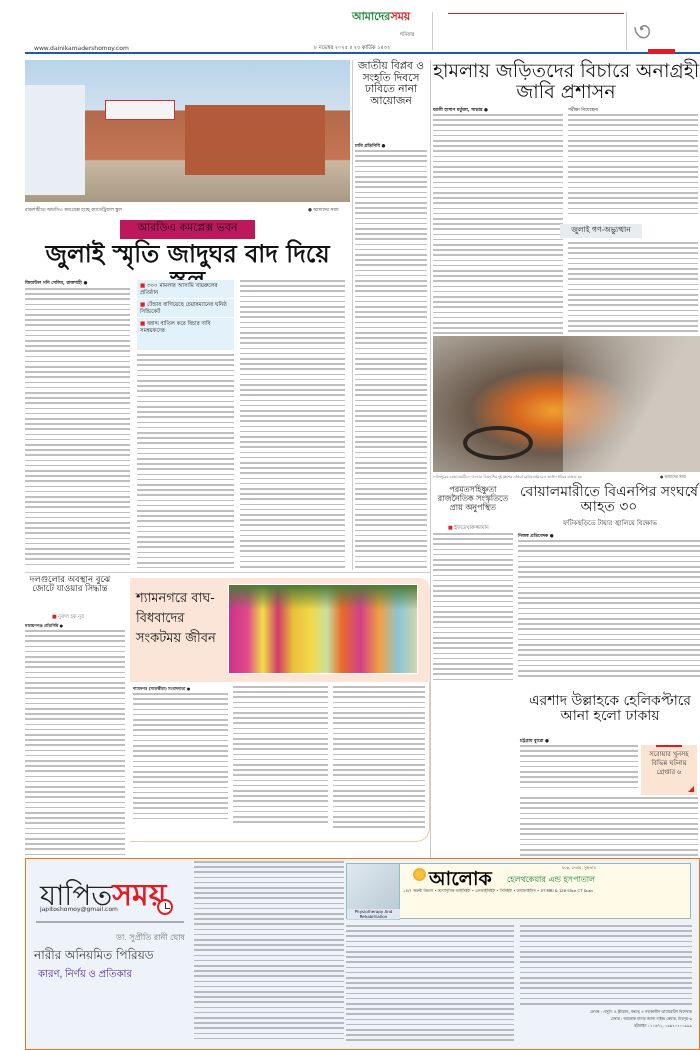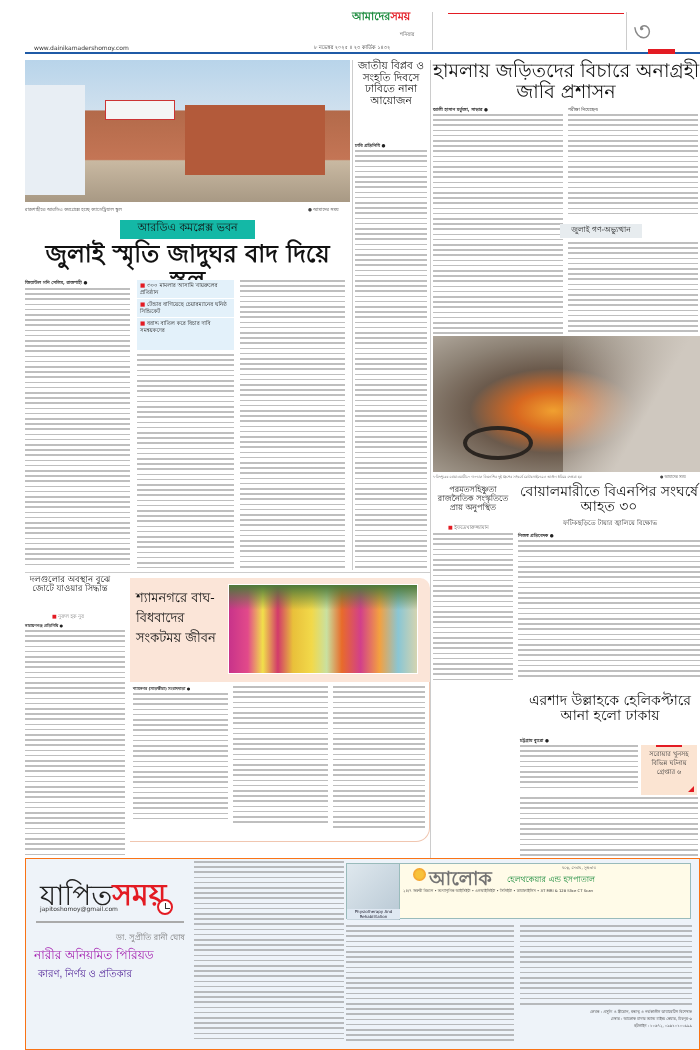--- a/index.html
+++ b/index.html
@@ -29,21 +29,21 @@
 </div>
 
 <div class="abs" style="left:25px;top:60px;width:325px;height:142px;background:linear-gradient(to bottom,#b8d4ea 0,#cfe0ee 35%,#b36a4a 36%,#c47555 70%,#c9b9a2 71%,#a89984 100%);overflow:hidden">
   <div class="abs" style="left:80px;top:40px;width:70px;height:20px;background:#f4f4f4;border:1px solid #c33"></div>
   <div class="abs" style="left:160px;top:45px;width:140px;height:70px;background:#b35a3a"></div>
   <div class="abs" style="left:0;top:25px;width:60px;height:110px;background:#e8eef4"></div>
 </div>
 <div class="abs caption" style="left:25px;top:207px">রাজশাহীতে আরডিএ কমপ্লেক্সে হচ্ছে ক্যাডেট্রিয়াল স্কুল</div>
 <div class="abs caption" style="left:308px;top:207px">● আমাদের সময়</div>
 
-<div class="abs hd" style="left:120px;top:220px;width:135px;height:19px;background:#14b8a6;font-size:11px;padding-top:2px">আরডিএ কমপ্লেক্স ভবন</div>
+<div class="abs hd" style="left:120px;top:220px;width:135px;height:19px;background:#be185d;font-size:11px;padding-top:2px">আরডিএ কমপ্লেক্স ভবন</div>
 <div class="abs hd" style="left:25px;top:241px;width:325px;font-size:24px;font-weight:bold">জুলাই স্মৃতি জাদুঘর বাদ দিয়ে স্কুল</div>
 
 <div class="abs" style="left:25px;top:280px;font-size:4.5px;font-weight:bold">জিয়াউল গনি সেলিম, রাজশাহী ●</div>
 <div class="abs txtlines" style="left:25px;top:288px;width:105px;height:280px"></div>
 
 <div class="abs" style="left:137px;top:280px;width:97px;height:70px;background:#e3f1fa">
   <div style="padding:2px 3px;font-size:5.5px;line-height:7px;border-bottom:1px solid #fff"><span style="color:#e31b23">■ </span><span>৩০০ মামলার আসামি খায়রুলের প্রতিষ্ঠান</span></div>
   <div style="padding:2px 3px;font-size:5.5px;line-height:7px;border-bottom:1px solid #fff"><span style="color:#e31b23">■ </span><span>টেন্ডার বাগিয়েছে চেয়ারম্যানের ঘনিষ্ঠ সিন্ডিকেট</span></div>
   <div style="padding:2px 3px;font-size:5.5px;line-height:7px"><span style="color:#e31b23">■ </span><span>বরাদ্দ বাতিল করে বিচার দাবি সমন্বয়কদের</span></div>
 </div>
@@ -115,31 +115,31 @@
   <div class="abs" style="left:14px;top:12px;font-family:'DejaVu Serif',serif">
     <span style="font-size:28px;color:#222">যাপিত</span><span style="font-size:30px;color:#e31b23;font-weight:bold">সময়</span>
   </div>
   <div class="abs" style="left:131px;top:40px;width:16px;height:16px;border-radius:50%;border:2px solid #e31b23;background:#fff">
     <div class="abs" style="left:6px;top:2px;width:1px;height:6px;background:#333"></div>
     <div class="abs" style="left:6px;top:7px;width:5px;height:1px;background:#333"></div>
   </div>
   <div class="abs" style="left:14px;top:46px;font-size:6px;color:#333">japitoshomoy@gmail.com</div>
   <div class="abs" style="left:10px;top:62px;width:148px;height:2px;background:#aaa"></div>
   <div class="abs" style="left:14px;top:72px;width:145px;text-align:right;font-size:8px;color:#777;font-family:'DejaVu Serif',serif">ডা. সুপ্রীতি রানী ঘোষ</div>
-  <div class="abs" style="left:8px;top:87px;font-size:12px;color:#a21caf;font-family:'DejaVu Serif',serif;white-space:nowrap">নারীর অনিয়মিত পিরিয়ড</div>
+  <div class="abs" style="left:8px;top:87px;font-size:12px;color:#404040;font-family:'DejaVu Serif',serif;white-space:nowrap">নারীর অনিয়মিত পিরিয়ড</div>
   <div class="abs" style="left:12px;top:107px;font-size:10px;color:#4c1d95;font-family:Liberation Sans, sans-serif;white-space:nowrap">কারণ, নির্ণয় ও প্রতিকার</div>
 
   <div class="abs txtlines" style="left:168px;top:2px;width:150px;height:178px"></div>
 
   <div class="abs" style="left:320px;top:4px;width:345px;height:56px;background:#fffbe8;border:1px solid #9bb">
     <div class="abs" style="left:0;top:0;width:53px;height:56px;background:linear-gradient(135deg,#dfe8ee,#b8c8d4);border-right:1px solid #9bb">
       <div class="abs" style="left:0;bottom:1px;width:53px;text-align:center;font-size:4px;line-height:5px;color:#223;background:#dfe8f2">Physiotherapy And Rehabilitation</div>
     </div>
     <div class="abs" style="left:66px;top:4px;width:13px;height:13px;border-radius:50%;background:radial-gradient(circle,#f8c23a 40%,#f07a1a 100%)"></div>
-    <div class="abs" style="left:82px;top:0;font-size:19px;font-weight:bold;color:#737373;font-family:'DejaVu Serif',serif">আলোক</div>
+    <div class="abs" style="left:82px;top:0;font-size:19px;font-weight:bold;color:#000000;font-family:'DejaVu Serif',serif">আলোক</div>
     <div class="abs" style="left:160px;top:9px;font-size:8px;color:#1a8a3c;font-weight:normal">হেলথকেয়ার এন্ড হসপাতাল</div>
     <div class="abs" style="left:215px;top:1px;font-size:4px;color:#444">যত্নে, সেবায়, সুস্থতায়</div>
     <div class="abs" style="left:56px;top:24px;width:286px;font-size:3.8px;line-height:5px;color:#333;white-space:nowrap;overflow:hidden">২৪/৭ জরুরী বিভাগ • অত্যাধুনিক আইসিইউ • এনআইসিইউ • সিসিইউ • ডায়ালাইসিস • 3T MRI &amp; 128 Slice CT Scan</div>
   </div>
 
   <div class="abs txtlines" style="left:320px;top:66px;width:168px;height:118px"></div>
   <div class="abs txtlines" style="left:494px;top:66px;width:172px;height:80px"></div>
   <div class="abs" style="left:494px;top:150px;width:172px;text-align:right;font-size:3.8px;color:#333;white-space:nowrap;overflow:hidden">লেখক : প্রসূতি ও স্ত্রীরোগ, বন্ধ্যত্ব ও গর্ভকালীন ডায়াবেটিস বিশেষজ্ঞ</div>
   <div class="abs" style="left:494px;top:157px;width:172px;text-align:right;font-size:3.8px;color:#333">চেম্বার : আলোক মাদার অ্যান্ড চাইল্ড কেয়ার, মিরপুর-৬</div>
   <div class="abs" style="left:494px;top:164px;width:172px;text-align:right;font-size:3.8px;color:#333">হটলাইন : ১০৬৭২, ০৯৬১০১০০৯৯৯</div>

